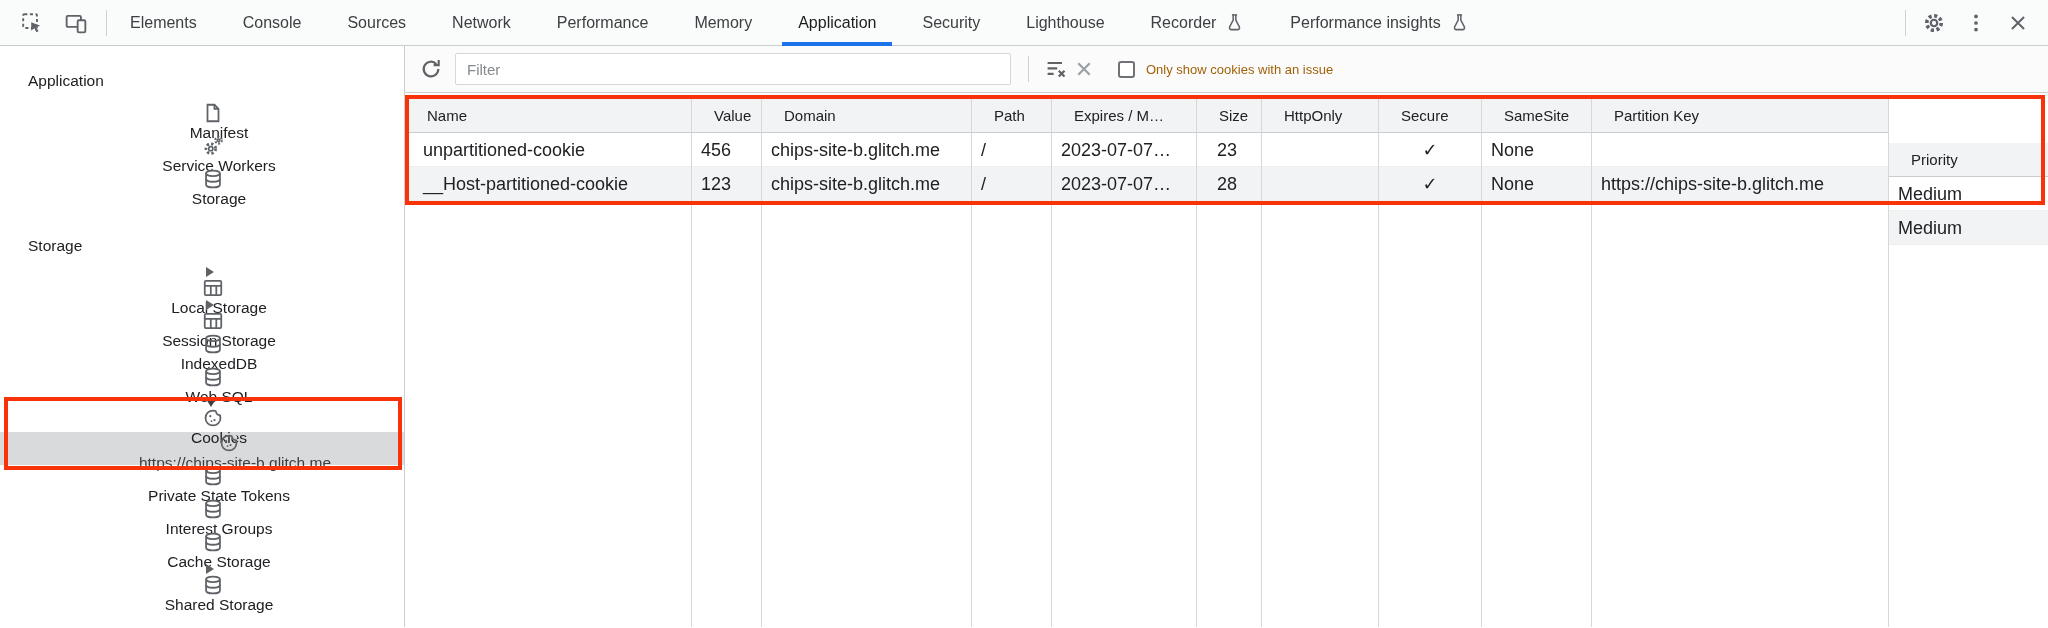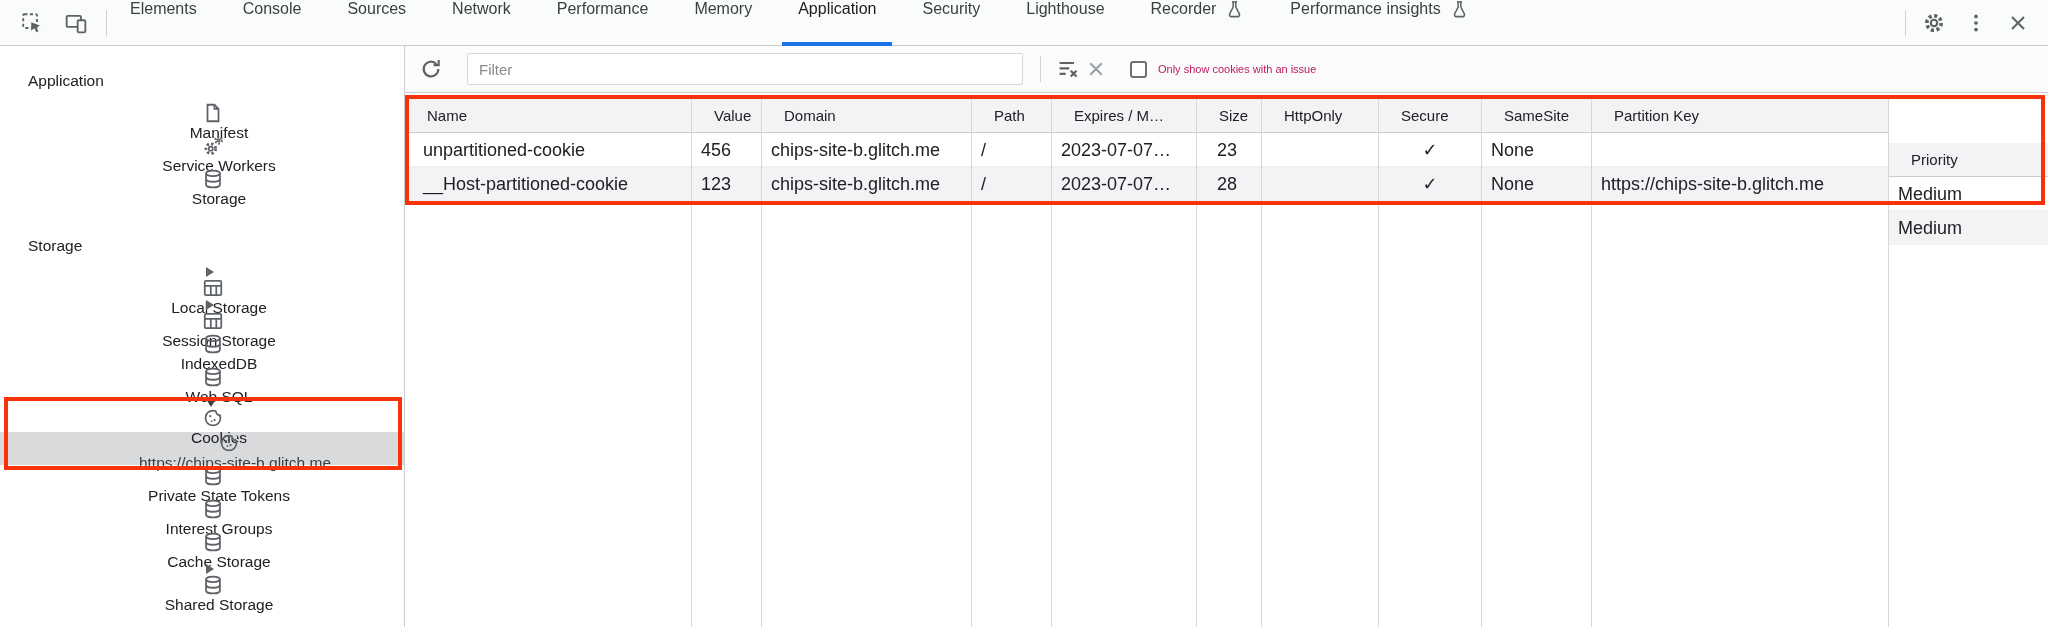--- a/index.html
+++ b/index.html
@@ -8,21 +8,21 @@
 
   .devtools { position:relative; width:2048px; height:628px; background:#fff; }
 
   
   .tabbar { height:46px; background:#fafbfb; border-bottom:1px solid #cacdd1;
     display:flex; align-items:center; }
   .tb-icons { display:flex; align-items:center; gap:16px; padding:0 16px 0 18px; }
   .icon-btn { width:28px; height:28px; display:flex; align-items:center; justify-content:center; cursor:pointer; }
   .vsep { width:1px; height:26px; background:#cfd1d4; flex:none; }
   .tabs { display:flex; align-items:center; height:46px; }
-  .tab { height:46px; display:flex; padding:0 23px; font-size:16px;
+  .tab { height:46px; display:flex; align-items:center; padding:0 23px; font-size:16px;
     color:#3c4043; position:relative; cursor:pointer; white-space:nowrap; }
   .tab .flask { margin-left:9px; display:flex; }
   .tab.active { color:#1b1c1e; }
   .tab.active::after { content:""; position:absolute; left:7px; right:7px; bottom:0;
     height:4px; background:var(--accent); }
   .tb-right { margin-left:auto; display:flex; align-items:center; gap:14px; padding-right:16px; }
 
   
   .content { display:flex; height:581px; }
 
@@ -39,27 +39,27 @@
   .tree-icon { width:22px; height:22px; flex:none; margin-right:12px; display:flex; }
   .tri-r { width:0; height:0; border-left:8px solid #5f6368;
     border-top:5px solid transparent; border-bottom:5px solid transparent; }
   .tri-d { width:0; height:0; border-top:8px solid #3c4043;
     border-left:5px solid transparent; border-right:5px solid transparent; }
 
   
   .main { flex:1; display:flex; flex-direction:column; position:relative; background:#fff; }
   .toolbar { height:47px; flex:none; display:flex; align-items:center;
     border-bottom:1px solid #cacdd1; background:#fbfbfc; padding-left:12px; }
-  .filter-input { width:556px; height:32px; margin-left:22px; border:1px solid #d5d7da;
+  .filter-input { width:556px; height:32px; margin-left:10px; border:1px solid #d5d7da;
     border-radius:2px; font-size:15px; padding:0 11px; color:#202124; background:#fff; outline:none; }
   .filter-input::placeholder { color:#868a8e; }
   .toolbar .vsep { margin:0 13px 0 17px; }
   .check-row { display:flex; align-items:center; margin-left:20px; gap:11px; cursor:pointer; }
   .checkbox { width:17px; height:17px; border:2px solid #6e7175; border-radius:3px; background:#fff; flex:none; }
-  .check-label { font-size:11px; color:#be185d; white-space:nowrap; }
+  .check-label { font-size:13px; color:#a16207; white-space:nowrap; }
 
   
   .grid-area { flex:1; position:relative; padding-top:6px; display:flex; align-items:stretch; overflow:hidden; }
   .col { border-right:1px solid #d7d7d7; flex:none; }
   .col.last { flex:1; border-right:none;margin-top:44px; }
   .hcell { height:34px; line-height:33px; background:var(--headerbg); border-bottom:1px solid #c9cdd1;
     font-size:15px; padding:0 22px; white-space:nowrap; overflow:hidden; cursor:pointer; }
   .cell { height:34px; line-height:34px; font-size:18px; padding:0 9px; white-space:nowrap;
     overflow:hidden; border-bottom:1px solid #efefef; cursor:default; }
   .cell.alt { background:var(--stripe); }

